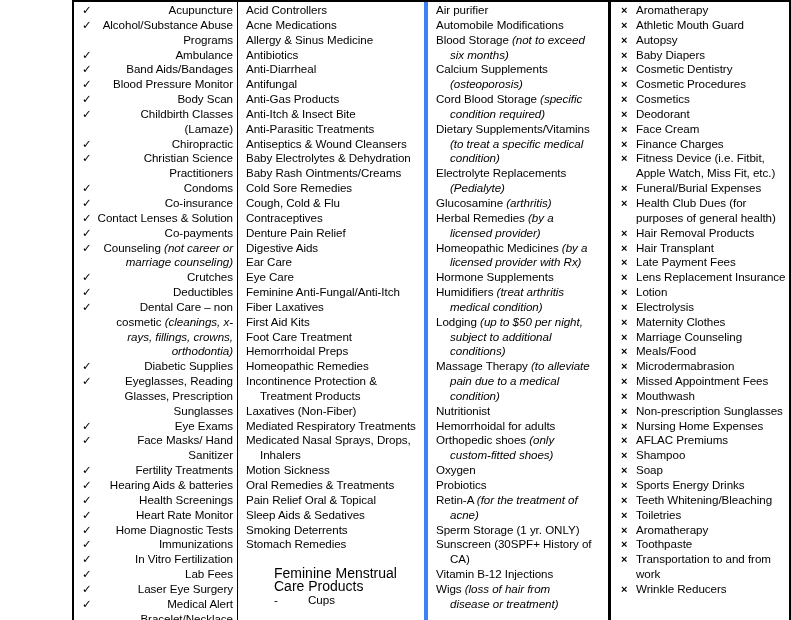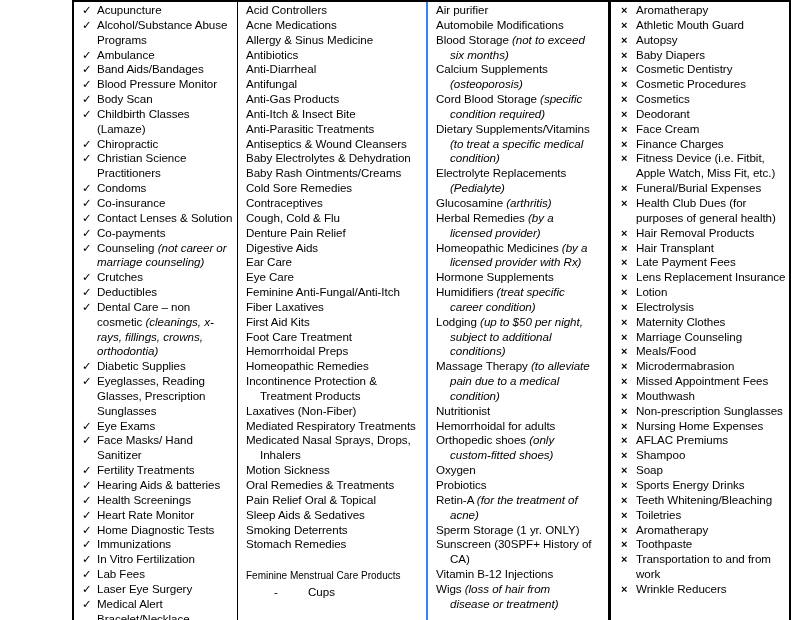--- a/index.html
+++ b/index.html
@@ -44,21 +44,21 @@
   }
 
   .col-1 {
     width: 166px;
     border-left: 2px solid #000;
     border-right: 1px solid #000;
     padding-left: 7px;
   }
   .col-2 {
     width: 190px;
-    border-right: 2px solid #3b82f6;
+    border-right: 4px solid #3b82f6;
     padding-left: 8px;
     padding-right: 2px;
   }
   .col-3 {
     width: 182px;
     border-right: 2px solid #000;
     padding-left: 8px;
     padding-right: 16px;
   }
   .col-4 {
@@ -110,36 +110,38 @@
     padding-left: 14px;
     text-indent: -14px;
   }
 
   .col-1 li.item {
     padding-left: 16px;
   }
   .col-1 li.item .txt {
     display: block;
     text-indent: 0;
+    text-align: right;
   }
   .col-4 li.item {
     padding-left: 16px;
   }
 
   em, .it {
     font-style: italic;
   }
 
   .spacer-line {
     height: 14.85px;
   }
 
   .sub-head {
-    font-size: 10px;
-    line-height: 18px;
+    font-size: 14px;
+    line-height: 13px;
+    margin-left: 28px;
   }
   ul.dash {
     list-style: none;
     margin: 0;
     padding: 0;
   }
   ul.dash li {
     font-size: 11.6px;
     line-height: 14.85px;
     position: relative;
@@ -321,24 +323,24 @@
           <li class="item plain">
             <span class="txt">Baby Electrolytes &amp; Dehydration</span>
           </li>
           <li class="item plain">
             <span class="txt">Baby Rash Ointments/Creams</span>
           </li>
           <li class="item plain">
             <span class="txt">Cold Sore Remedies</span>
           </li>
           <li class="item plain">
+            <span class="txt">Cough, Cold &amp; Flu</span>
+          </li>
+          <li class="item plain">
             <span class="txt">Contraceptives</span>
-          </li>
-          <li class="item plain">
-            <span class="txt">Cough, Cold &amp; Flu</span>
           </li>
           <li class="item plain">
             <span class="txt">Denture Pain Relief</span>
           </li>
           <li class="item plain">
             <span class="txt">Digestive Aids</span>
           </li>
           <li class="item plain">
             <span class="txt">Ear Care</span>
           </li>
@@ -430,21 +432,21 @@
           <li class="item plain">
             <span class="txt">Herbal Remedies <em>(by a licensed provider)</em></span>
           </li>
           <li class="item plain">
             <span class="txt">Homeopathic Medicines <em>(by a licensed provider with Rx)</em></span>
           </li>
           <li class="item plain">
             <span class="txt">Hormone Supplements</span>
           </li>
           <li class="item plain">
-            <span class="txt">Humidifiers <em>(treat specific career condition)</em></span>
+            <span class="txt">Humidifiers <em>(treat arthritis medical condition)</em></span>
           </li>
           <li class="item plain">
             <span class="txt">Lodging <em>(up to $50 per night, subject to additional conditions)</em></span>
           </li>
           <li class="item plain">
             <span class="txt">Massage Therapy <em>(to alleviate pain due to a medical condition)</em></span>
           </li>
           <li class="item plain">
             <span class="txt">Nutritionist</span>
           </li>

